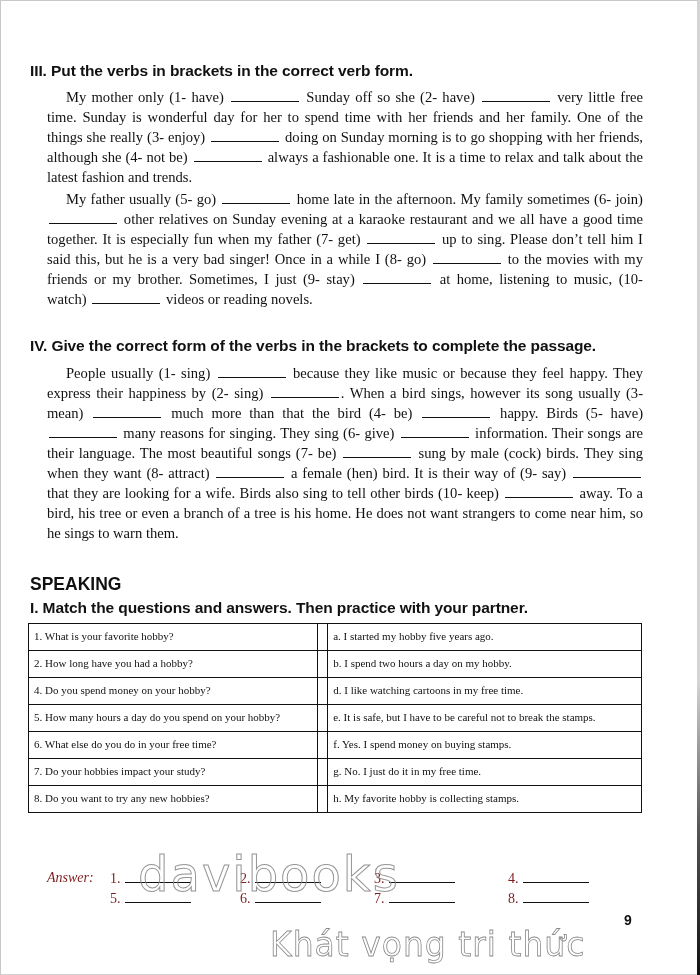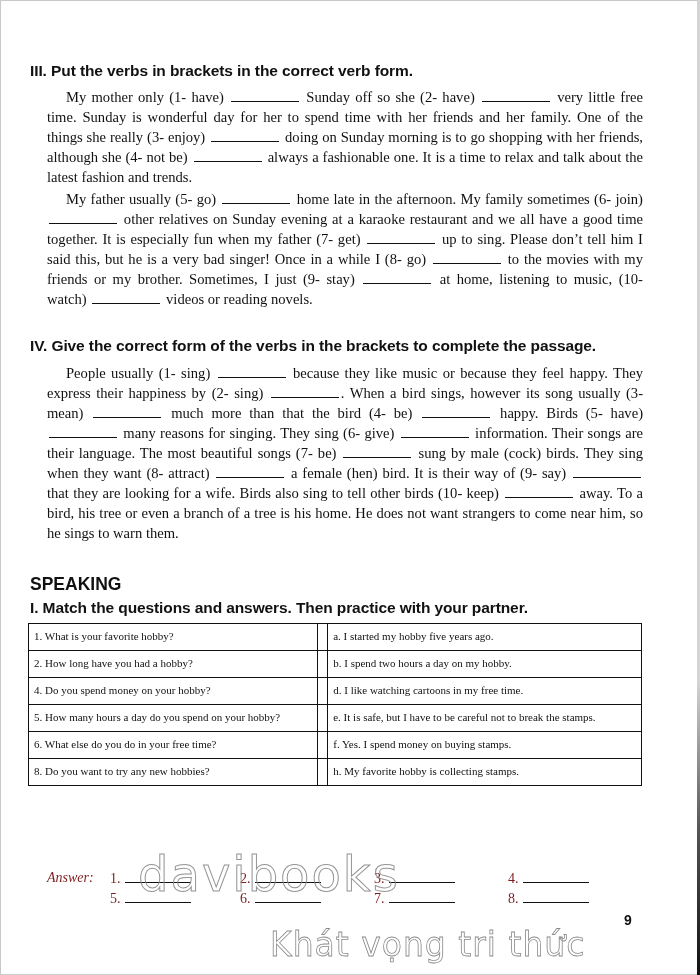--- a/index.html
+++ b/index.html
@@ -165,20 +165,25 @@
     <td class="q hang" style="text-align:justify;">5. How many hours a day do you spend on your hobby?</td>
     <td class="mid"></td>
     <td class="a hang">e. It is safe, but I have to be careful not to break the stamps.</td>
   </tr>
   <tr>
     <td class="q">6. What else do you do in your free time?</td>
     <td class="mid"></td>
     <td class="a">f.  Yes. I spend money on buying stamps.</td>
   </tr>
   <tr>
+    <td class="q">7. Do your hobbies impact your study?</td>
+    <td class="mid"></td>
+    <td class="a">g. No. I just do it in my free time.</td>
+  </tr>
+  <tr>
     <td class="q">8. Do you want to try any new hobbies?</td>
     <td class="mid"></td>
     <td class="a">h. My favorite hobby is collecting stamps.</td>
   </tr>
 </tbody>
   </table>
 
 <div class="answer-row" style="left:47px; top:870px;">
   <span class="answer-label">Answer:</span>
 </div>

